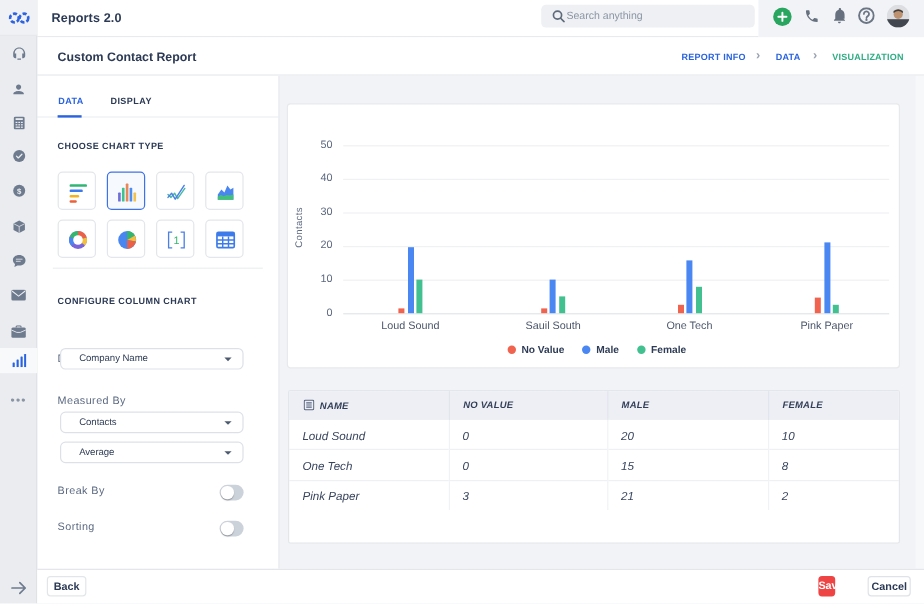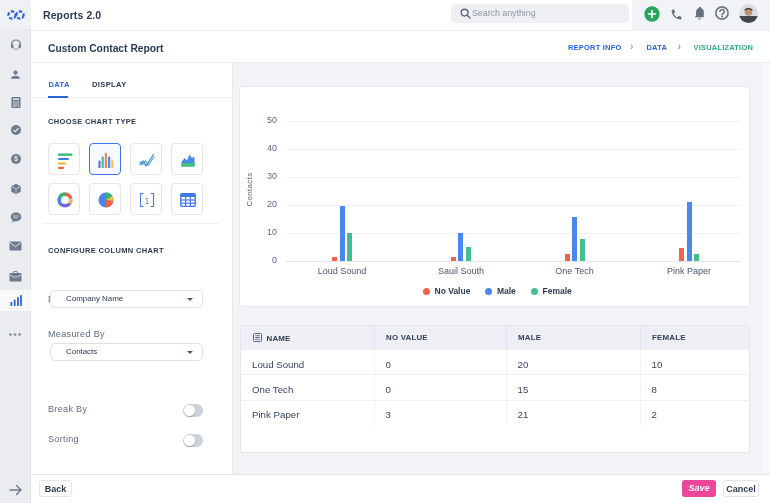--- a/index.html
+++ b/index.html
@@ -52,31 +52,31 @@
 #ctitle { position:absolute; left:-14px; top:98px; font-size:8px; color:#5c6880; transform:rotate(-90deg); width:46px; text-align:center; letter-spacing:0.3px;}
 .bar { position:absolute; }
 .xlab { position:absolute; top:180px; font-size:9px; line-height:9.5px; color:#4c576c; width:90px; text-align:center; }
 #legend { position:absolute; left:0; top:198.5px; width:511px; font-size:0; }
 .litem { position:absolute; top:0; }
 .ldot { display:inline-block; vertical-align:top; margin-top:2px; width:7px; height:7px; border-radius:50%; }
 .ltxt { display:inline-block; vertical-align:top; font-size:8.5px; line-height:11px; font-weight:bold; color:#2e3c56; margin-left:5px; }
 
 
 #tblcard { left:240px; top:325px; width:510px; height:128px; background:#fff; border:1px solid #e3e6ea; border-radius:2px; z-index:2;}
-table { border-collapse:collapse; width:100%; table-layout:fixed; }
+table { border-collapse:collapse; width:100%; table-layout:fixed;font-style:italic; }
 th { background:#edeff5; height:23.5px; font-size:7.9px; font-weight:bold; color:#333f58; text-align:left; padding-left:11.5px; letter-spacing:0.2px; border-right:1px solid #e2e5eb; }
 th:last-child { border-right:none; }
 td { height:25.3px; font-size:9.7px; color:#39455e; padding-left:11px; padding-top:4px; border-top:1px solid #eef0f3; border-right:1px solid #f0f2f5; }
 td:last-child { border-right:none; }
 
 
 #footer { left:31px; top:474px; width:739px; height:29px; background:#fff; border-top:1px solid #e4e6ea; z-index:6;padding-left:12px; }
 .btn { position:absolute; top:5px; height:17px; border-radius:3px; font-size:9px; font-weight:bold; line-height:16.5px; text-align:center; }
 #bback { left:8px; width:33px; background:#fff; border:1px solid #e3e6e9; color:#2c3a55; }
-#bsave { left:651px; width:34px; background:#ec4899; color:#fff;font-style:italic; }
+#bsave { left:651px; width:14px; background:#ef4444; color:#fff; }
 #bcancel { left:692px; width:36px; background:#fff; border:1px solid #dfe2e7; color:#2c3a55; }
 </style>
 </head>
 <body>
 <div id="app">
 
   <div class="abs" style="left:233px;top:63px;width:537px;height:411px;background:#f2f3f6;"></div>
 
   <div class="abs" style="left:763px;top:63px;width:7px;height:411px;background:#f7f8fa;"></div>
 
@@ -204,20 +204,21 @@
     </div>
 
     <div id="pdiv1"></div>
     <div class="sechead" style="top:184px;">CONFIGURE COLUMN CHART</div>
 
     <div class="flabel" style="top:232px;">Displaying</div>
     <div class="dropdown" style="top:227px;">Company Name</div>
 
     <div class="flabel" style="top:267px;">Measured By</div>
     <div class="dropdown" style="top:280px;">Contacts</div>
+    <div class="dropdown" style="top:305px;">Average</div>
 
     <div class="flabel" style="top:342px;">Break By</div>
     <div class="toggle" style="top:341px;"></div>
 
     <div class="flabel" style="top:372px;">Sorting</div>
     <div class="toggle" style="top:371px;"></div>
   </div>
 
   <div class="abs" id="chartcard">
     <div class="ylab" style="left:17px;top:29px;">50</div>

